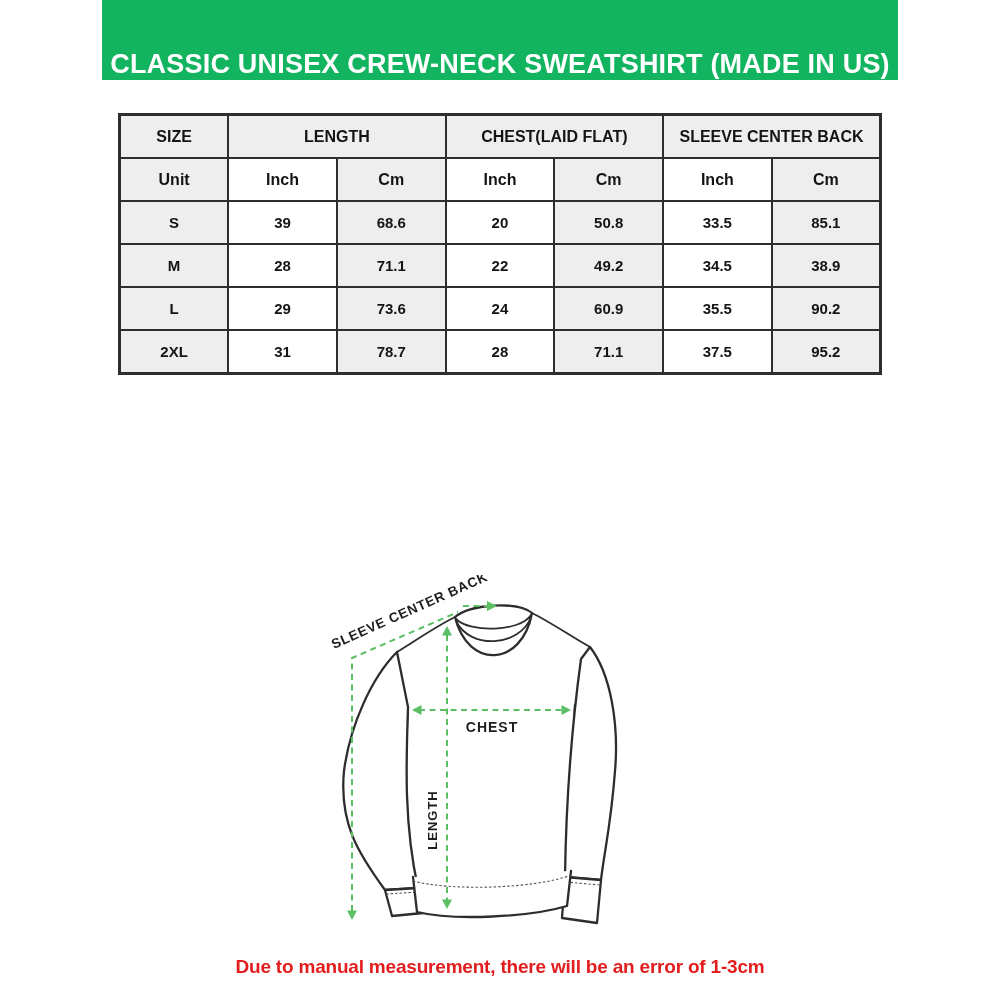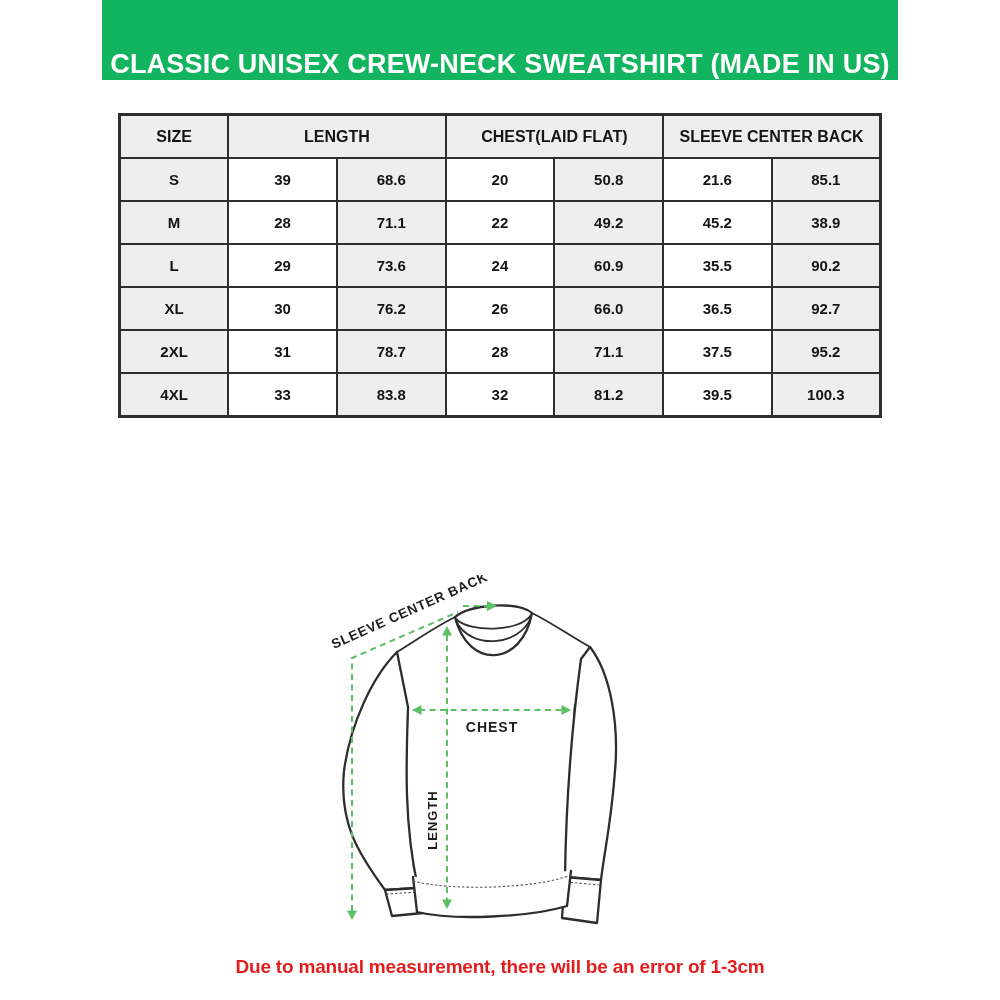--- a/index.html
+++ b/index.html
@@ -55,75 +55,66 @@
         <col>
         <col>
       </colgroup>
     <thead>
       <tr>
         <th class="shaded">SIZE</th>
         <th class="shaded" colspan="2">LENGTH</th>
         <th class="shaded" colspan="2">CHEST(LAID FLAT)</th>
         <th class="shaded" colspan="2">SLEEVE CENTER BACK</th>
       </tr>
+      <tr>
+        <th class="shaded">Unit</th>
+        <th>Inch</th>
+        <th class="shaded">Cm</th>
+        <th>Inch</th>
+        <th class="shaded">Cm</th>
+        <th>Inch</th>
+        <th class="shaded">Cm</th>
+      </tr>
     </thead>
     <tbody>
       <tr>
         <td class="shaded">S</td>
         <td>39</td>
         <td class="shaded">68.6</td>
         <td>20</td>
         <td class="shaded">50.8</td>
-        <td>21.6</td>
+        <td>33.5</td>
         <td class="shaded">85.1</td>
       </tr>
       <tr>
         <td class="shaded">M</td>
         <td>28</td>
         <td class="shaded">71.1</td>
         <td>22</td>
         <td class="shaded">49.2</td>
-        <td>45.2</td>
+        <td>34.5</td>
         <td class="shaded">38.9</td>
       </tr>
       <tr>
         <td class="shaded">L</td>
         <td>29</td>
         <td class="shaded">73.6</td>
         <td>24</td>
         <td class="shaded">60.9</td>
         <td>35.5</td>
         <td class="shaded">90.2</td>
       </tr>
       <tr>
-        <td class="shaded">XL</td>
-        <td>30</td>
-        <td class="shaded">76.2</td>
-        <td>26</td>
-        <td class="shaded">66.0</td>
-        <td>36.5</td>
-        <td class="shaded">92.7</td>
-      </tr>
-      <tr>
         <td class="shaded">2XL</td>
         <td>31</td>
         <td class="shaded">78.7</td>
         <td>28</td>
         <td class="shaded">71.1</td>
         <td>37.5</td>
         <td class="shaded">95.2</td>
-      </tr>
-      <tr>
-        <td class="shaded">4XL</td>
-        <td>33</td>
-        <td class="shaded">83.8</td>
-        <td>32</td>
-        <td class="shaded">81.2</td>
-        <td>39.5</td>
-        <td class="shaded">100.3</td>
       </tr>
     </tbody>
   </table>
 
   <svg class="diagram" viewBox="0 0 400 370" aria-hidden="true">
 
     <g>
 
       <path class="outline" d="M108,132 C104,200 105,260 113,302 C150,312 235,310 271,296 C268,255 272,195 275,130"></path>
 

